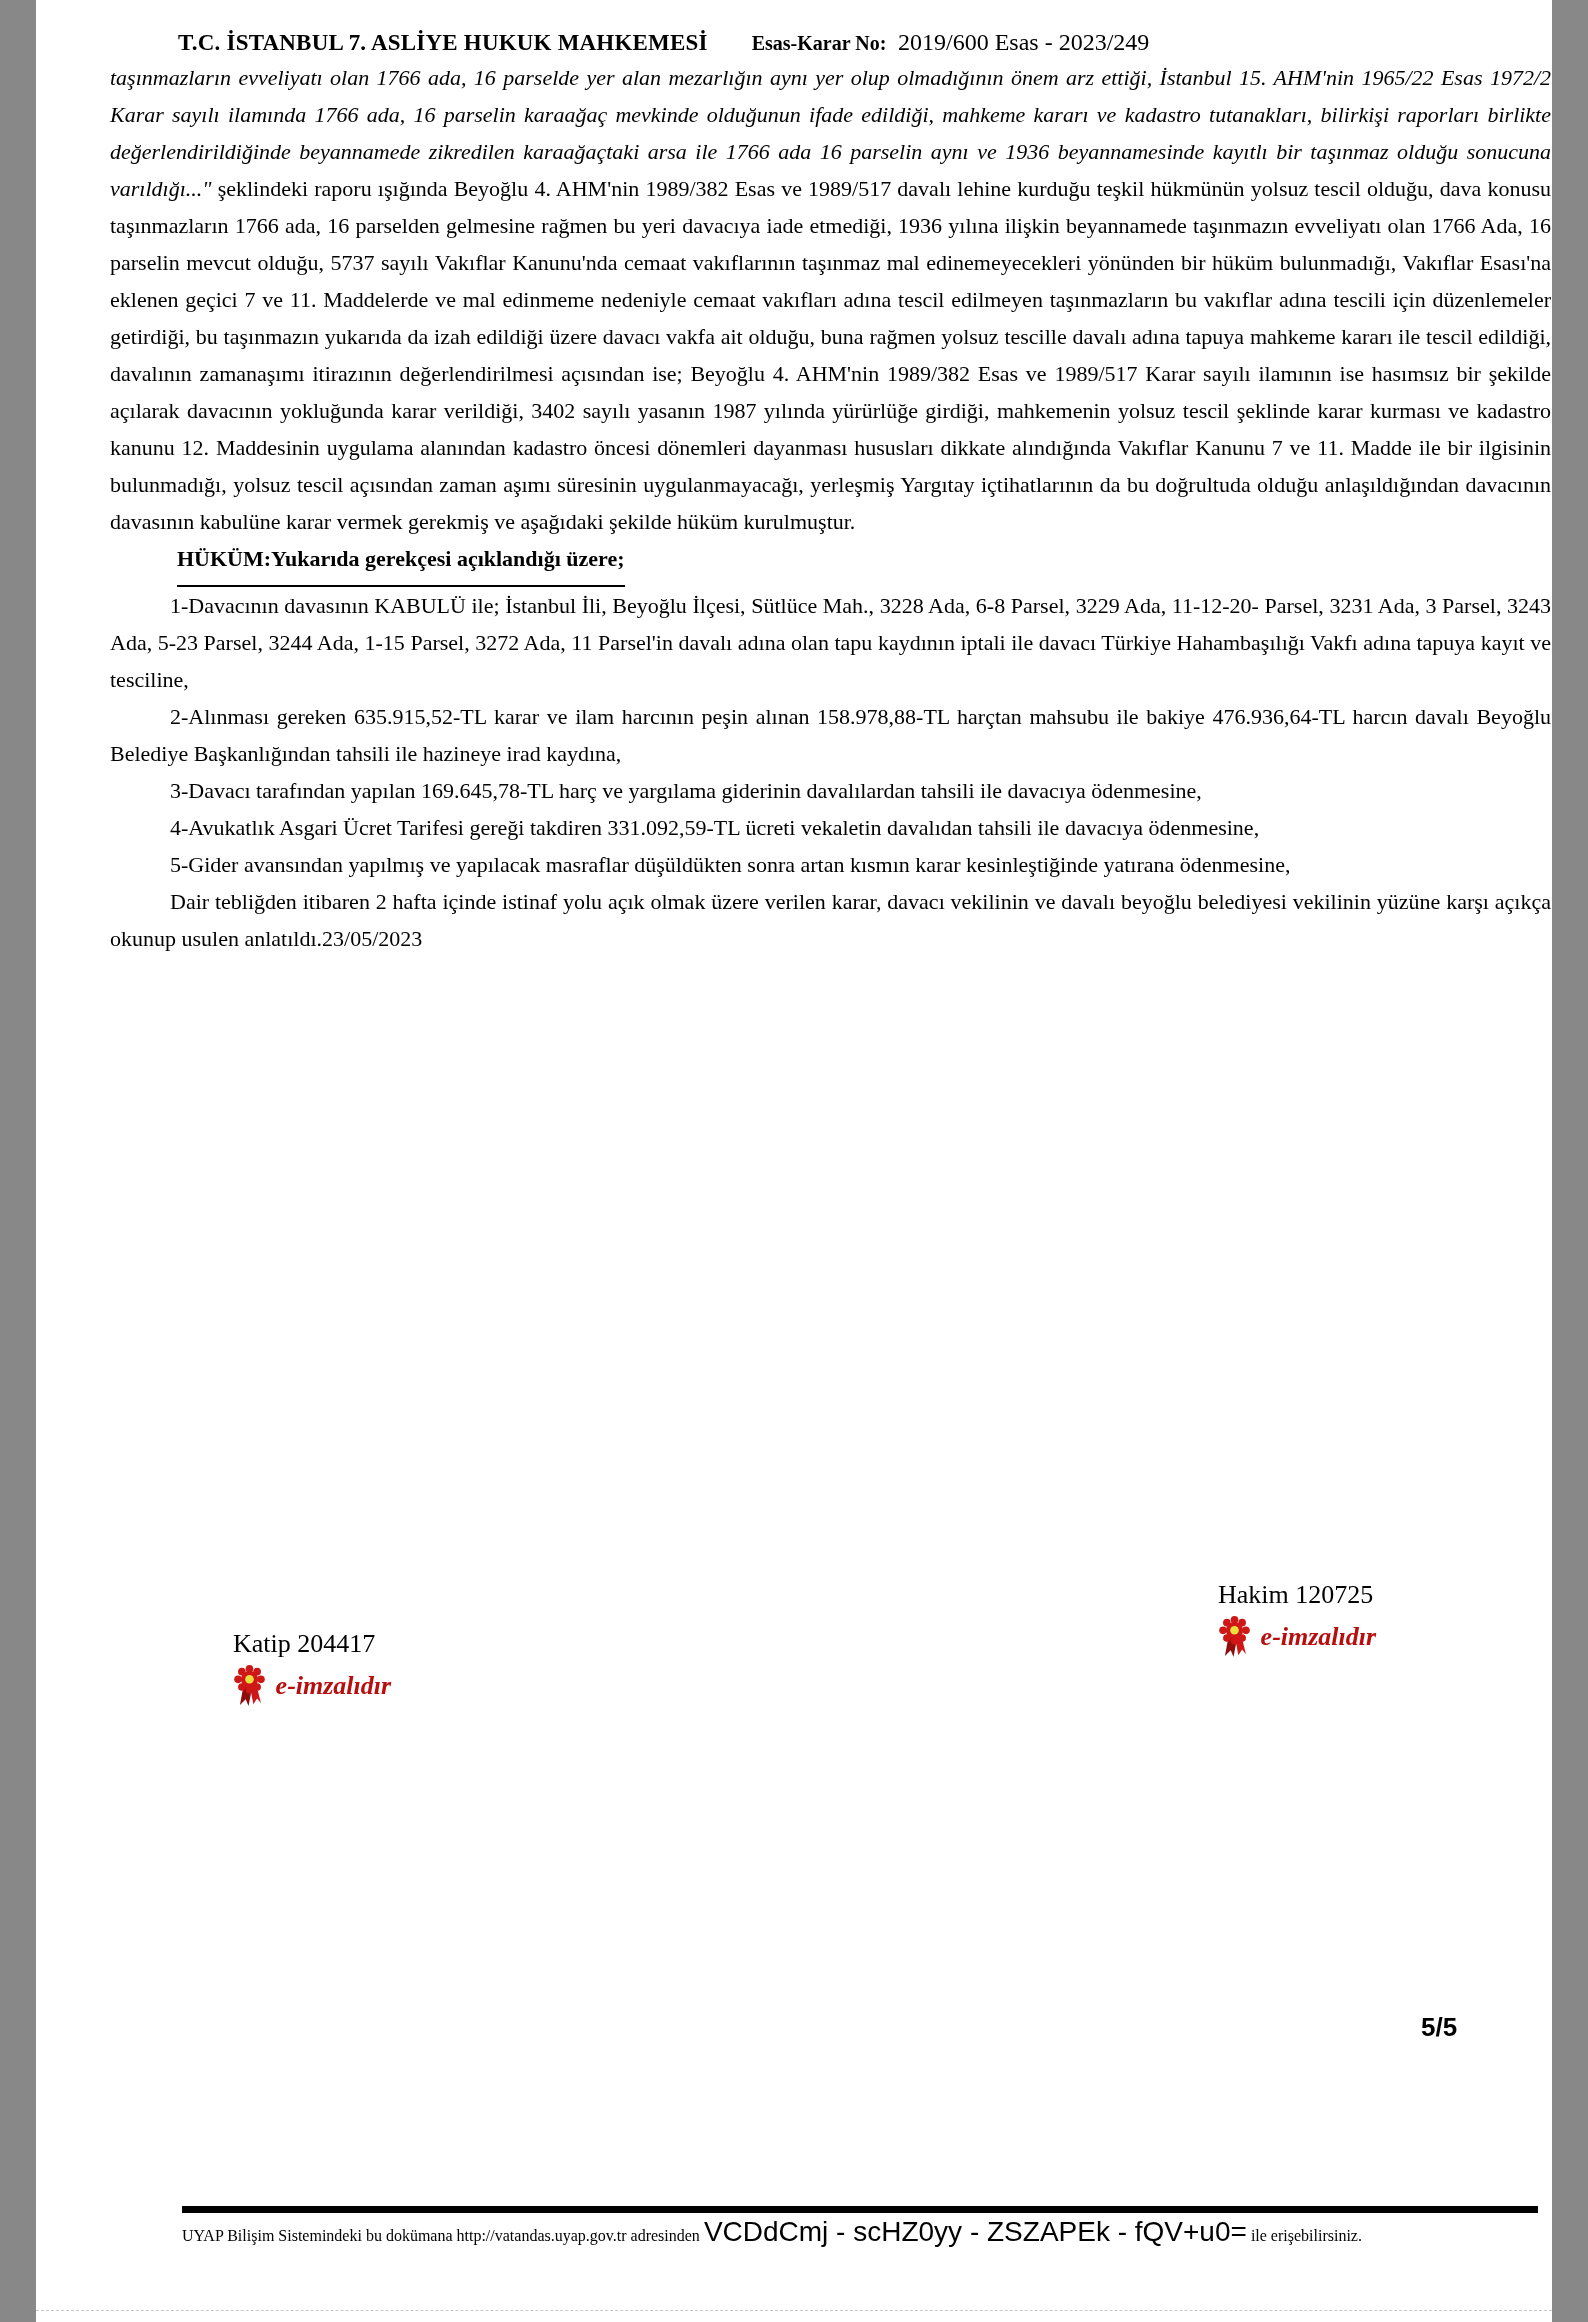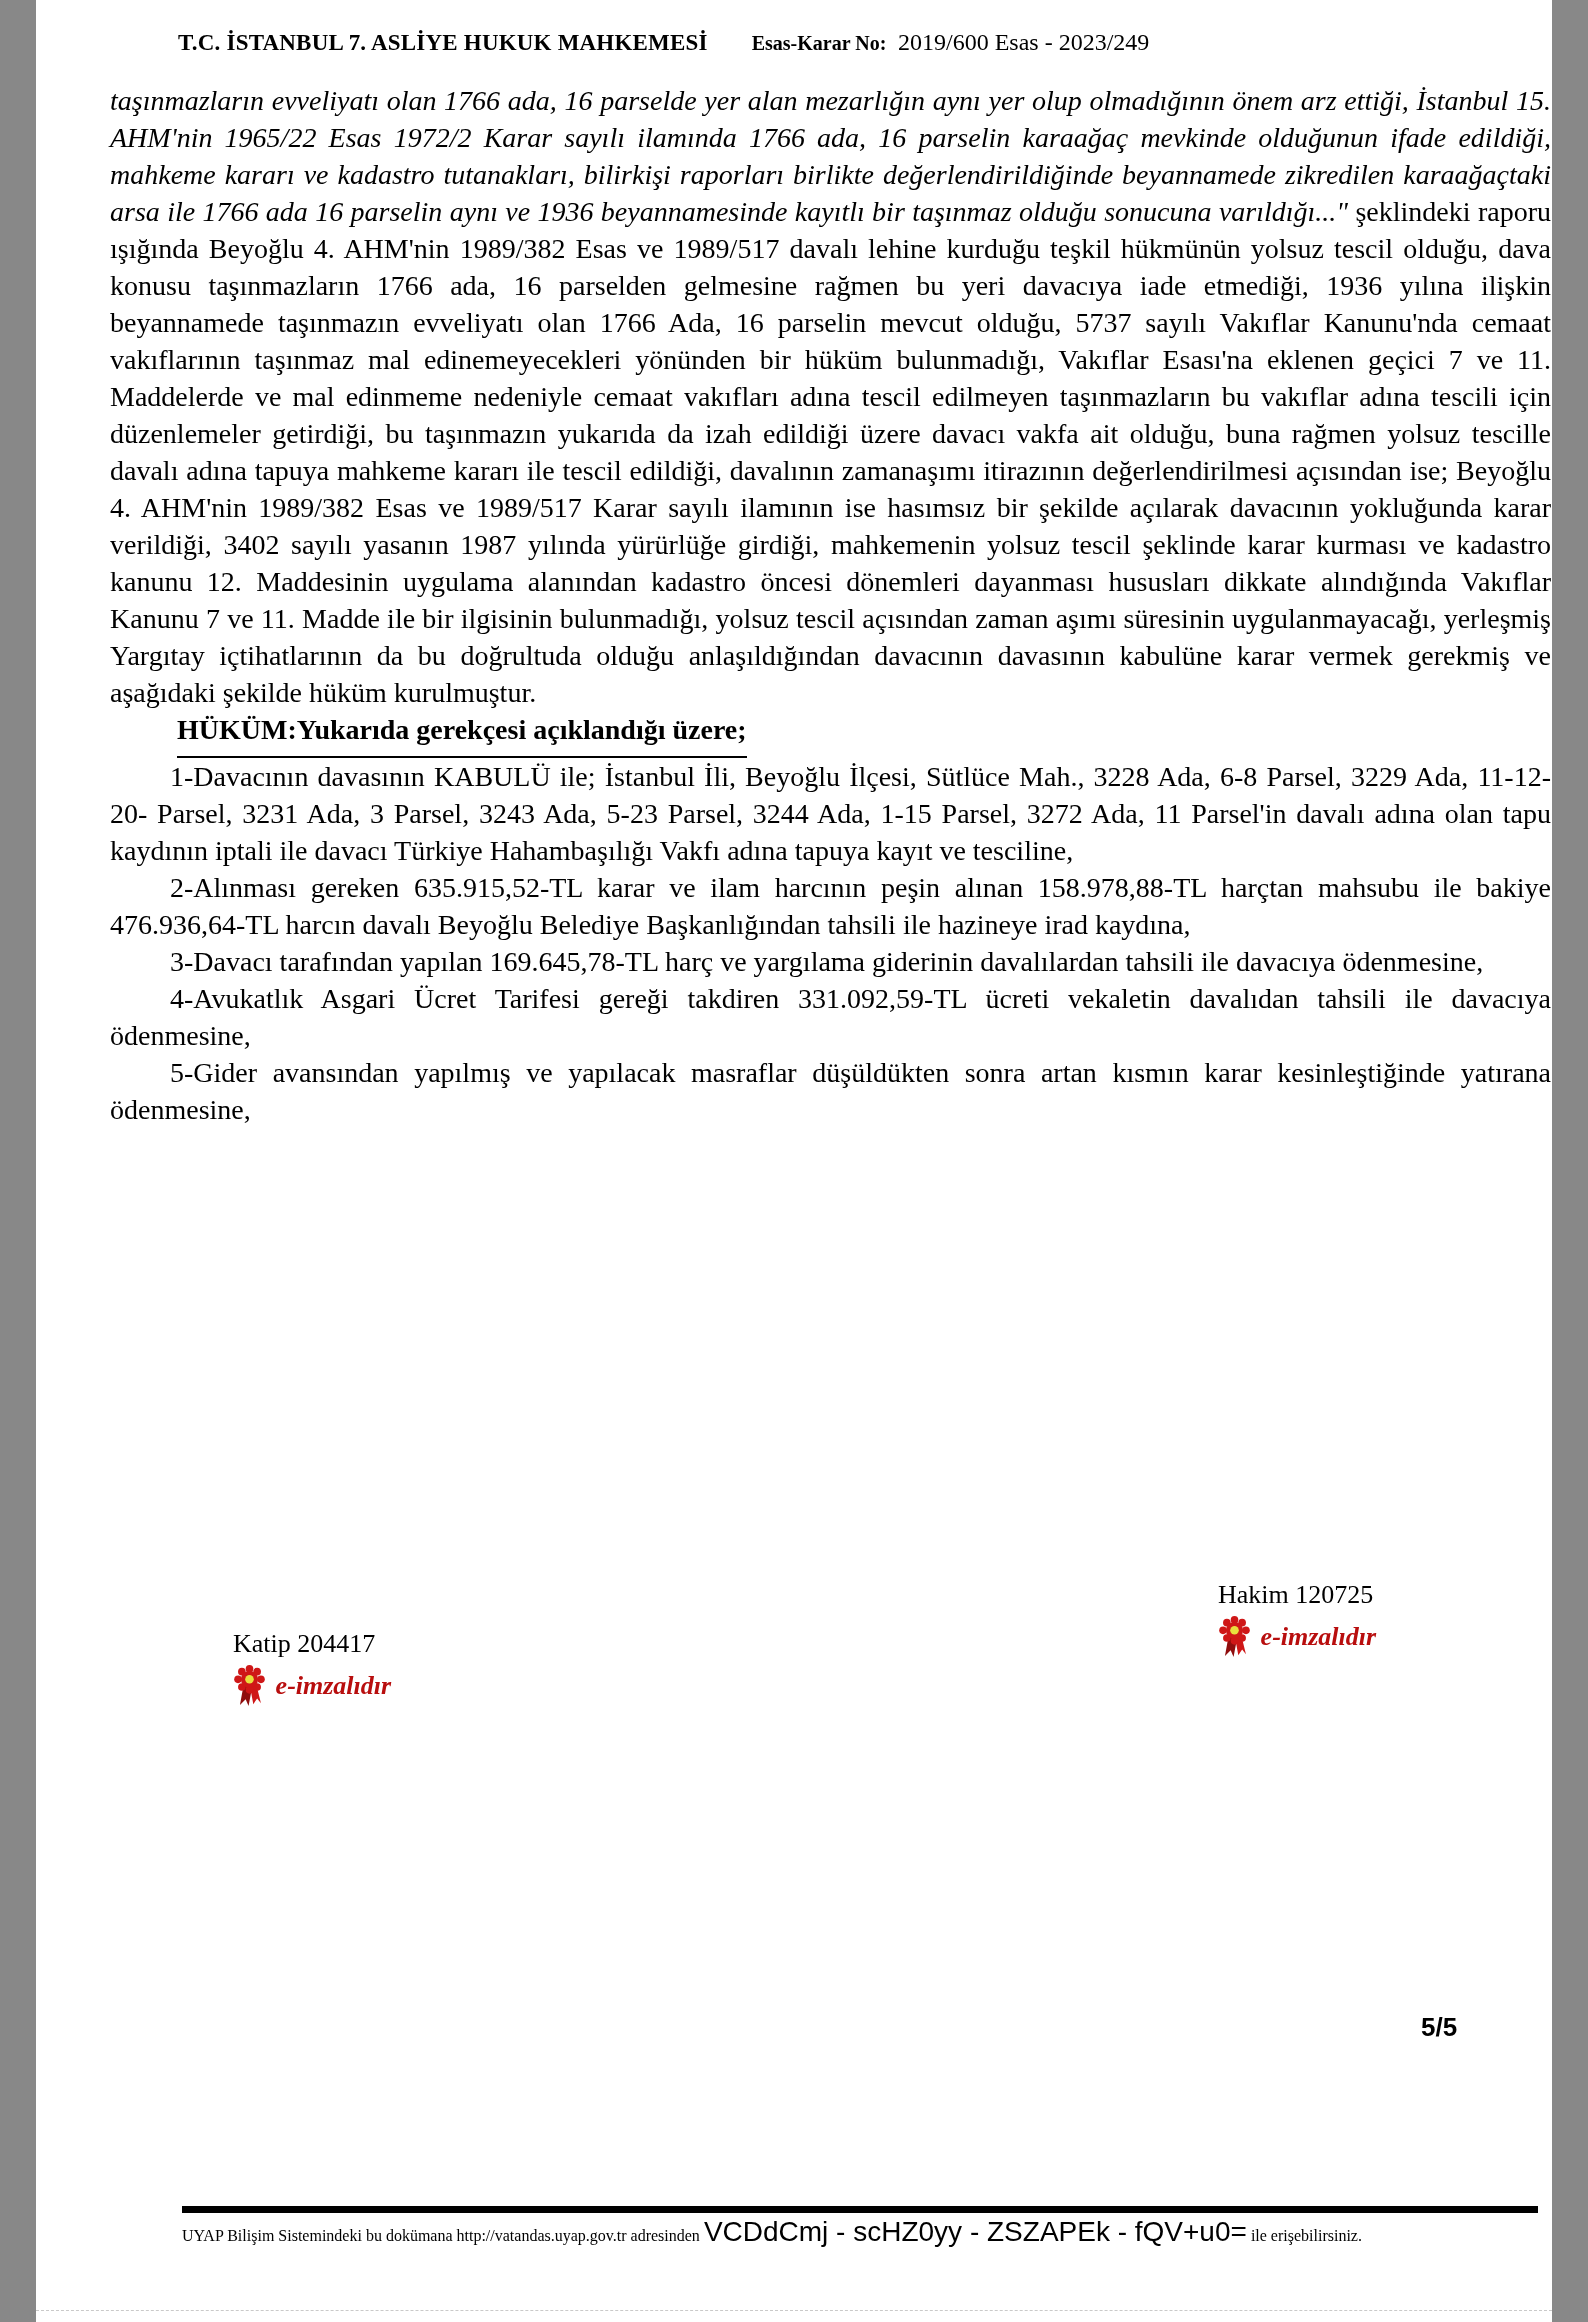--- a/index.html
+++ b/index.html
@@ -15,22 +15,22 @@
   
   .header{
     position:absolute;top:29px;left:142px;right:58px;
     white-space:nowrap;
   }
   .court-title{font-weight:bold;font-size:23px;letter-spacing:0.2px;}
   .ek-label{font-weight:bold;font-size:20px;margin-left:40px;}
   .ek-value{font-size:24px;margin-left:7.7px;}
   
   .doc-body{
-    position:absolute;top:82px;left:74px;width:1441px;
-    font-size:28px;line-height:37px;
+    position:absolute;top:59px;left:74px;width:1441px;
+    font-size:22px;line-height:37px;
     text-align:justify;
   }
   .intro p{margin:0;}
   .intro-italic{font-style:italic;}
   .hukum-heading{
     margin:0 0 0 67px;
     display:inline-block;
     font-weight:bold;
     border-bottom:2.9px solid #000;
     padding-bottom:8px;
@@ -95,20 +95,21 @@
     <div>
       <span class="hukum-heading">HÜKÜM:Yukarıda gerekçesi açıklandığı üzere;</span>
     </div>
 
     <p class="item">1-Davacının davasının KABULÜ ile; İstanbul İli, Beyoğlu İlçesi, Sütlüce Mah., 3228 Ada, 6-8 Parsel, 3229 Ada, 11-12-20- Parsel, 3231 Ada, 3 Parsel, 3243 Ada, 5-23 Parsel, 3244 Ada, 1-15 Parsel, 3272 Ada, 11 Parsel'in davalı adına olan tapu kaydının iptali ile davacı Türkiye Hahambaşılığı Vakfı adına tapuya kayıt ve tesciline,</p>
     <p class="item">2-Alınması gereken 635.915,52-TL karar ve ilam harcının peşin alınan 158.978,88-TL harçtan mahsubu ile bakiye 476.936,64-TL harcın davalı Beyoğlu Belediye Başkanlığından tahsili ile hazineye irad kaydına,</p>
     <p class="item">3-Davacı tarafından yapılan 169.645,78-TL harç ve yargılama giderinin davalılardan tahsili ile davacıya ödenmesine,</p>
     <p class="item">4-Avukatlık Asgari Ücret Tarifesi gereği takdiren 331.092,59-TL ücreti vekaletin davalıdan tahsili ile davacıya ödenmesine,</p>
     <p class="item">5-Gider avansından yapılmış ve yapılacak masraflar düşüldükten sonra artan kısmın karar kesinleştiğinde yatırana ödenmesine,</p>
 
+    <p class="closing">Dair tebliğden itibaren 2 hafta içinde istinaf yolu açık olmak üzere verilen karar,  davacı vekilinin ve davalı beyoğlu belediyesi vekilinin yüzüne karşı açıkça okunup usulen anlatıldı.23/05/2023</p>
   </div>
 
   <div class="sig sig-clerk">
     <div class="sig-title">Katip 204417</div>
     <div class="esign-row">
       <svg class="seal" viewBox="0 0 34 44" aria-hidden="true">
         <polygon points="11,20 7,42 13,36 16,43 20,22" fill="#8f0d0d"></polygon>
         <polygon points="17,20 21,41 25,35 29,40 24,20" fill="#cf1717"></polygon>
         <g fill="#cf1717">
           <circle cx="17" cy="4" r="4"></circle>

